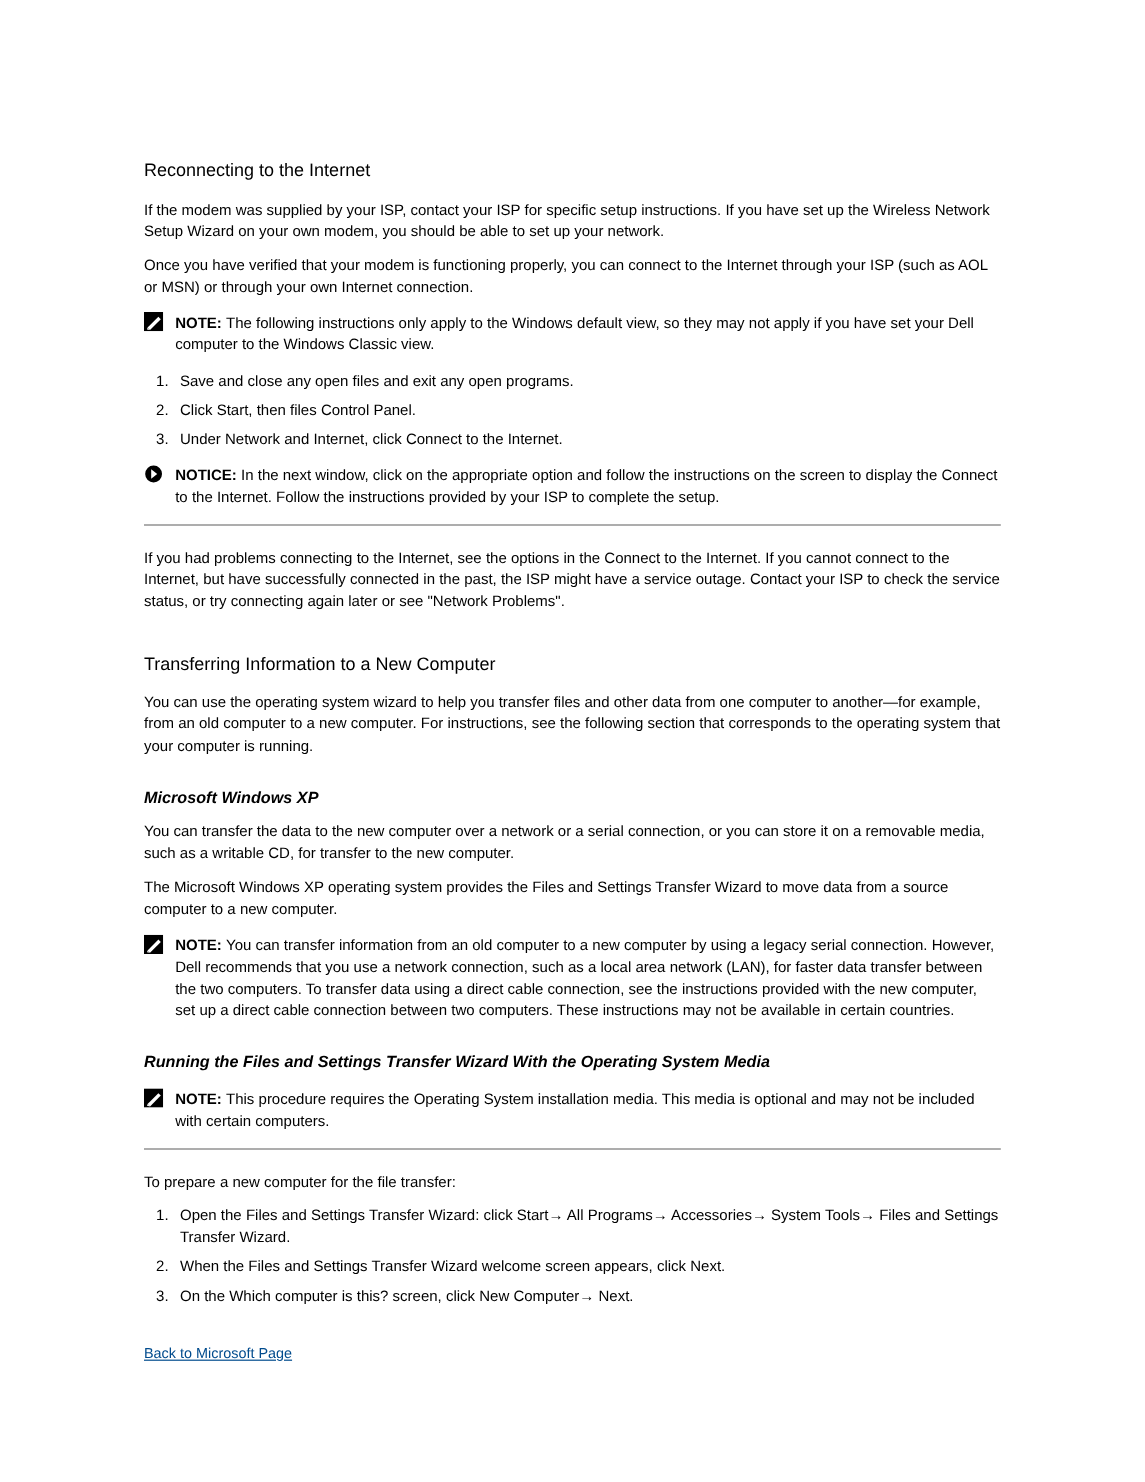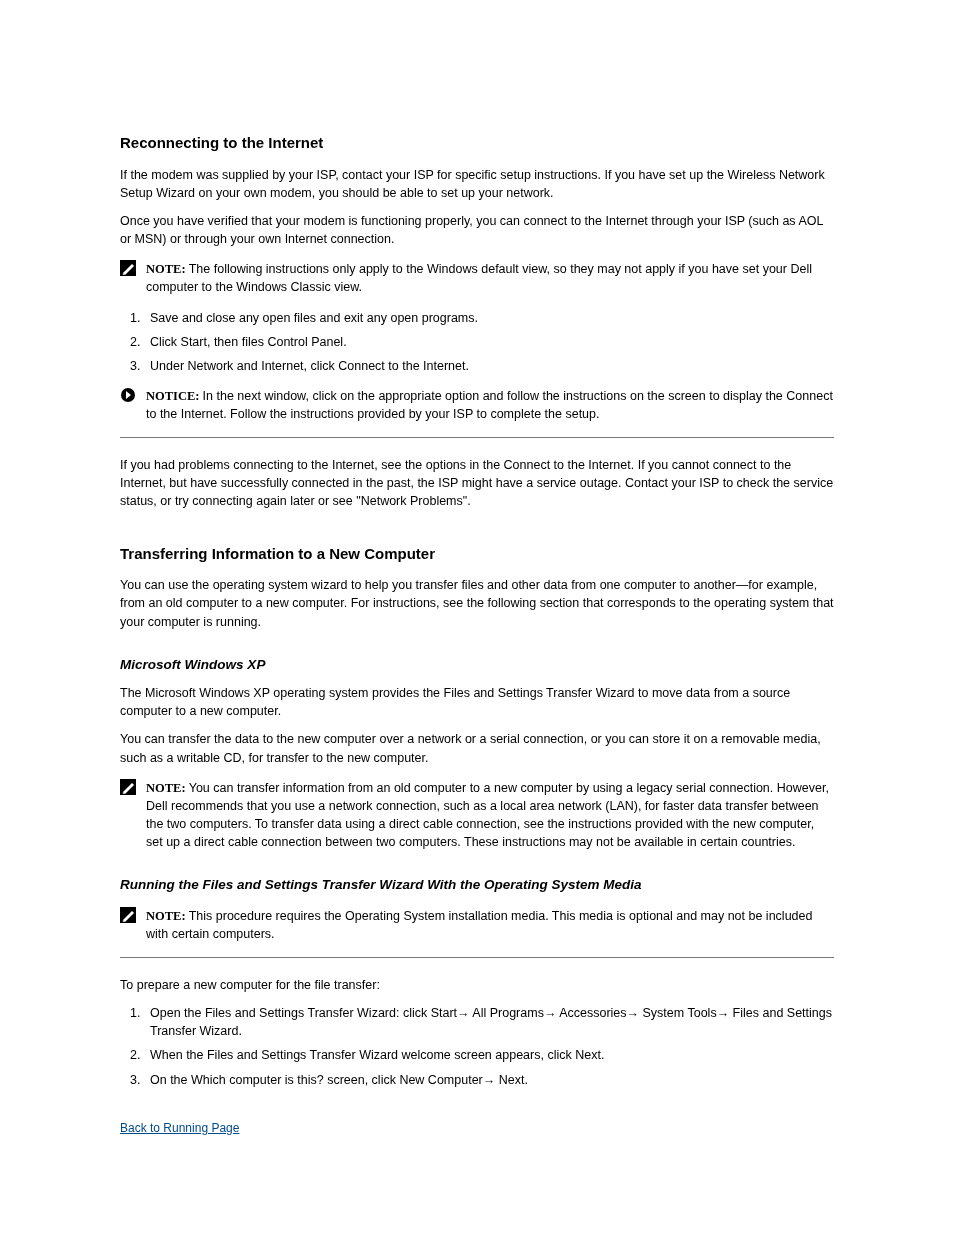--- a/index.html
+++ b/index.html
@@ -14,21 +14,21 @@
   .page {
     width: 954px;
     height: 1235px;
     position: relative;
     margin: 0 auto;
     box-sizing: border-box;
     padding: 100px 120px 80px 120px;
   }
   h2.section-title {
     font-size: 15px;
-    font-weight: bold;
+    font-weight: normal;
     margin: 32px 0 12px 0;
   }
   h3.sub-title {
     font-size: 13.5px;
     font-weight: bold;
     margin: 24px 0 10px 0;
     font-style: italic;
   }
   p.body {
     margin: 10px 0;
@@ -49,21 +49,20 @@
   .callout .icon {
     flex: 0 0 20px;
     margin-right: 6px;
   }
   .callout .icon svg { display:block; }
   .callout .text {
     flex: 1;
   }
   .callout .label {
     font-weight: bold;
-    font-family: Liberation Serif, serif;
   }
   hr.rule {
     border: none;
     border-top: 1px solid #777;
     margin: 14px 0 18px 0;
   }
   .back-link {
     color: #004b8d;
     font-size: 12px;
     text-decoration: underline;
@@ -114,22 +113,22 @@
   <hr class="rule">
 
   <p class="body">If you had problems connecting to the Internet, see the options in the Connect to the Internet. If you cannot connect to the Internet, but have successfully connected in the past, the ISP might have a service outage. Contact your ISP to check the service status, or try connecting again later or see "Network Problems".</p>
 
   <h2 class="section-title">Transferring Information to a New Computer</h2>
 
   <p class="body">You can use the operating system wizard to help you transfer files and other data from one computer to another—for example, from an old computer to a new computer. For instructions, see the following section that corresponds to the operating system that your computer is running.</p>
 
   <h3 class="sub-title">Microsoft Windows XP</h3>
 
+  <p class="body">You can transfer the data to the new computer over a network or a serial connection, or you can store it on a removable media, such as a writable CD, for transfer to the new computer.</p>
   <p class="body">The Microsoft Windows XP operating system provides the Files and Settings Transfer Wizard to move data from a source computer to a new computer.</p>
-  <p class="body">You can transfer the data to the new computer over a network or a serial connection, or you can store it on a removable media, such as a writable CD, for transfer to the new computer.</p>
 
   <div class="callout">
     <span class="icon">
       <svg width="16" height="16" viewBox="0 0 16 16">
         <rect x="0" y="0" width="16" height="16" fill="#000"></rect>
         <path d="M3 13 L12 4 L14 6 L5 15 Z" fill="#fff"></path>
         <path d="M2.5 14.5 L3 13 L5 15 Z" fill="#fff"></path>
       </svg>
     </span>
     <span class="text">
@@ -157,16 +156,16 @@
 
   <p class="body">To prepare a new computer for the file transfer:</p>
 
   <ol class="steps">
     <li>Open the Files and Settings Transfer Wizard: click Start→ All Programs→ Accessories→ System Tools→ Files and Settings Transfer Wizard.</li>
     <li>When the Files and Settings Transfer Wizard welcome screen appears, click Next.</li>
     <li>On the Which computer is this? screen, click New Computer→ Next.</li>
   </ol>
 
   <p style="margin-top:30px;">
-    <a class="back-link">Back to Running Page</a>
+    <a class="back-link">Back to Microsoft Page</a>
   </p>
 
 </div>
 
 </body></html>

